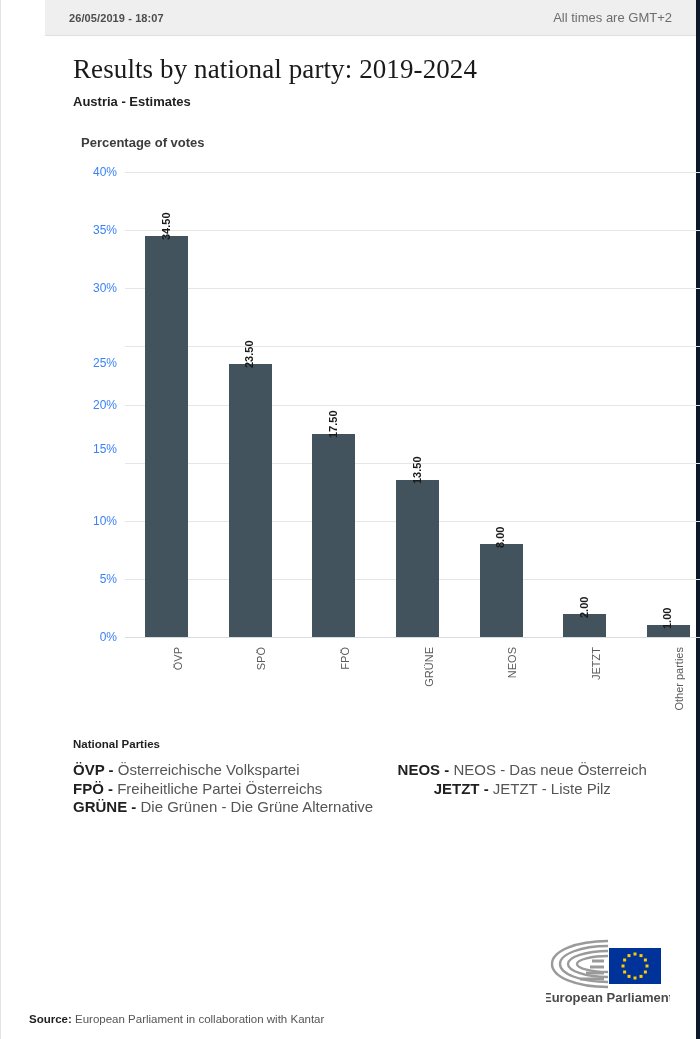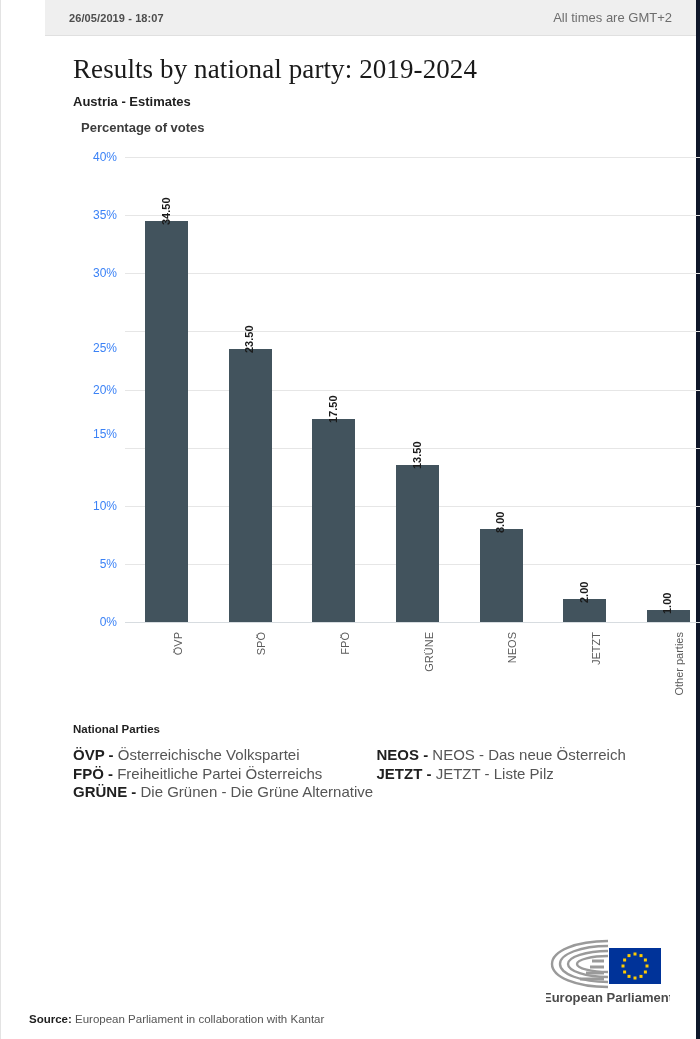--- a/index.html
+++ b/index.html
@@ -45,21 +45,21 @@
     font-size:27px; font-weight:normal; color:#1a1a1a;
     letter-spacing:0.1px; line-height:1.15;
     margin:0;
   }
   #subtitle {
     font-size:13px; font-weight:bold; color:#1f1f1f;
     margin-top:9px;
   }
 
   
-  #chartwrap { position:relative; margin-top:11px; }
+  #chartwrap { position:relative; margin-top:26px; }
   #axistitle {
     font-size:13px; font-weight:bold; color:#3c3c3c;
     padding-left:36px;
   }
   #plotbox {
     position:relative;
     margin:22px 0 0 0;
     height:482px;
   }
   
@@ -98,21 +98,21 @@
   }
 
   
   #legend { margin:84px 28px 0 28px; }
   #legendtitle {
     font-size:11.5px; font-weight:bold; color:#1f1f1f;
     margin-bottom:11px;
   }
   #legendcols { display:flex; }
   #legendcols .col { width:50%; }
-  #legendcols .col:last-child { padding-left:6px; }
+  #legendcols .col:last-child { padding-left:6px;text-align:center; }
   .legrow {
     font-size:15px; color:#555;
     line-height:18.5px;
     white-space:nowrap;
   }
   .legrow .abbr { font-weight:bold; color:#1f1f1f; }
 
   
   #footer {
     position:absolute;

